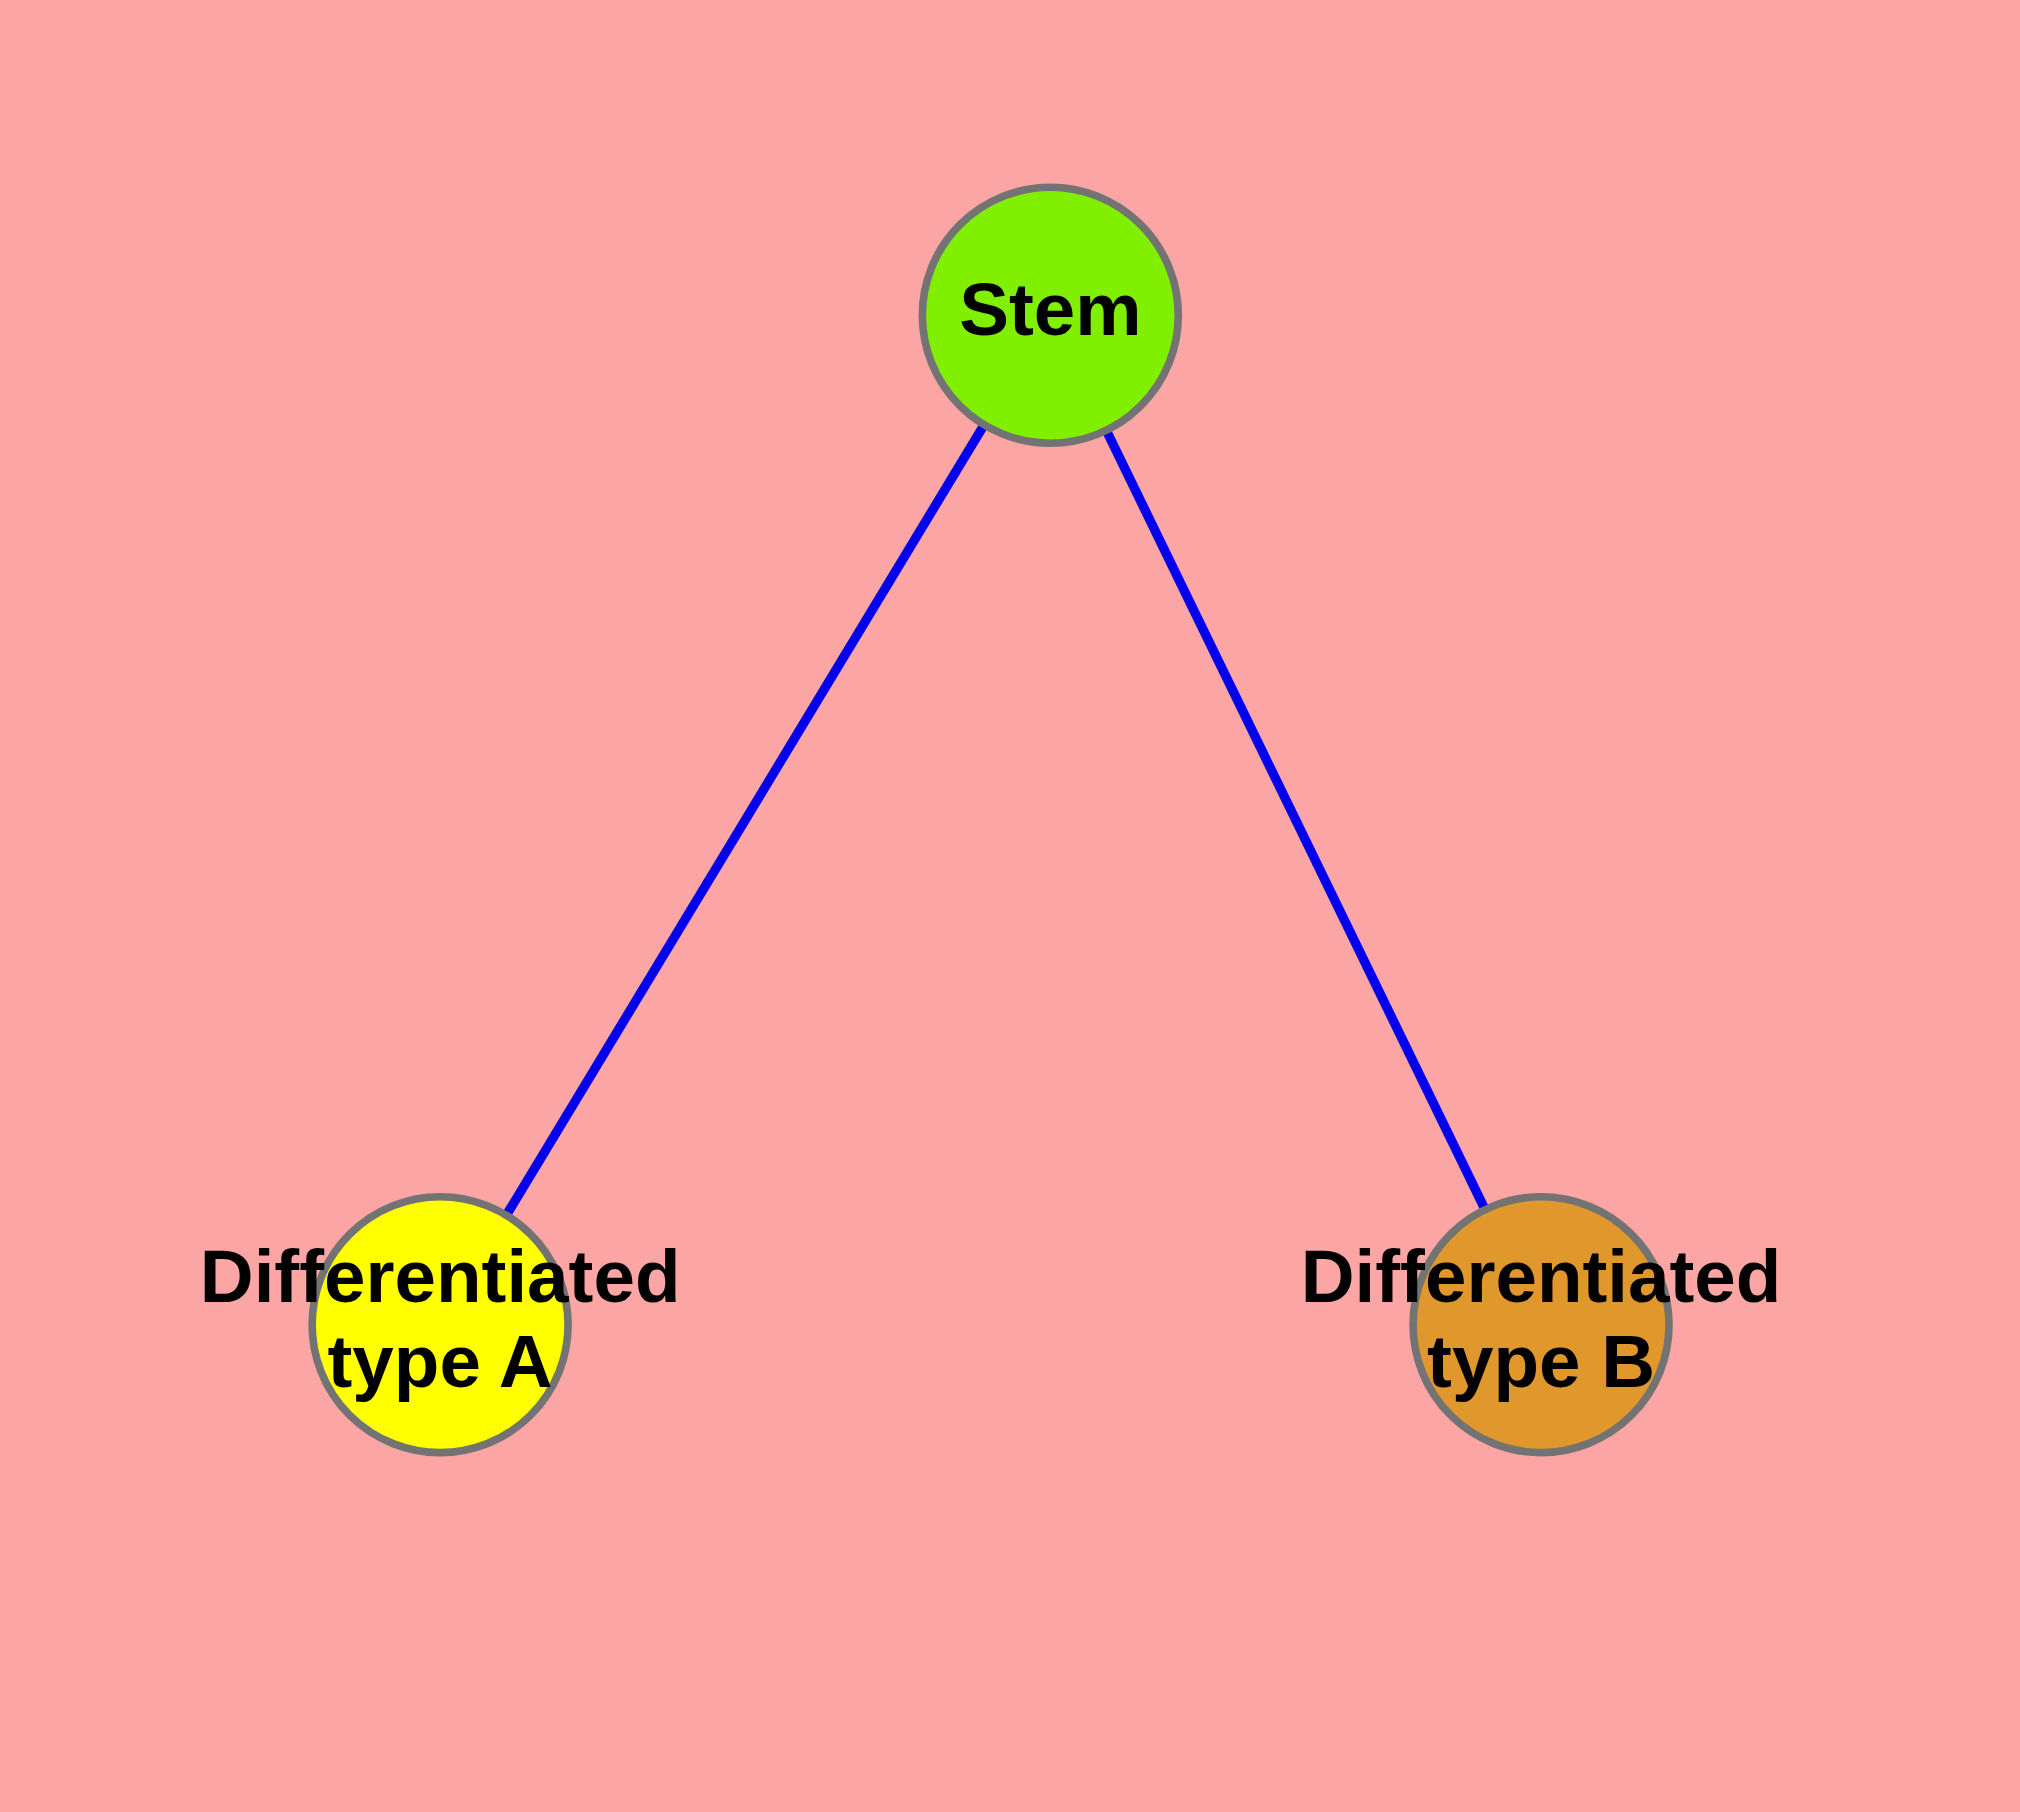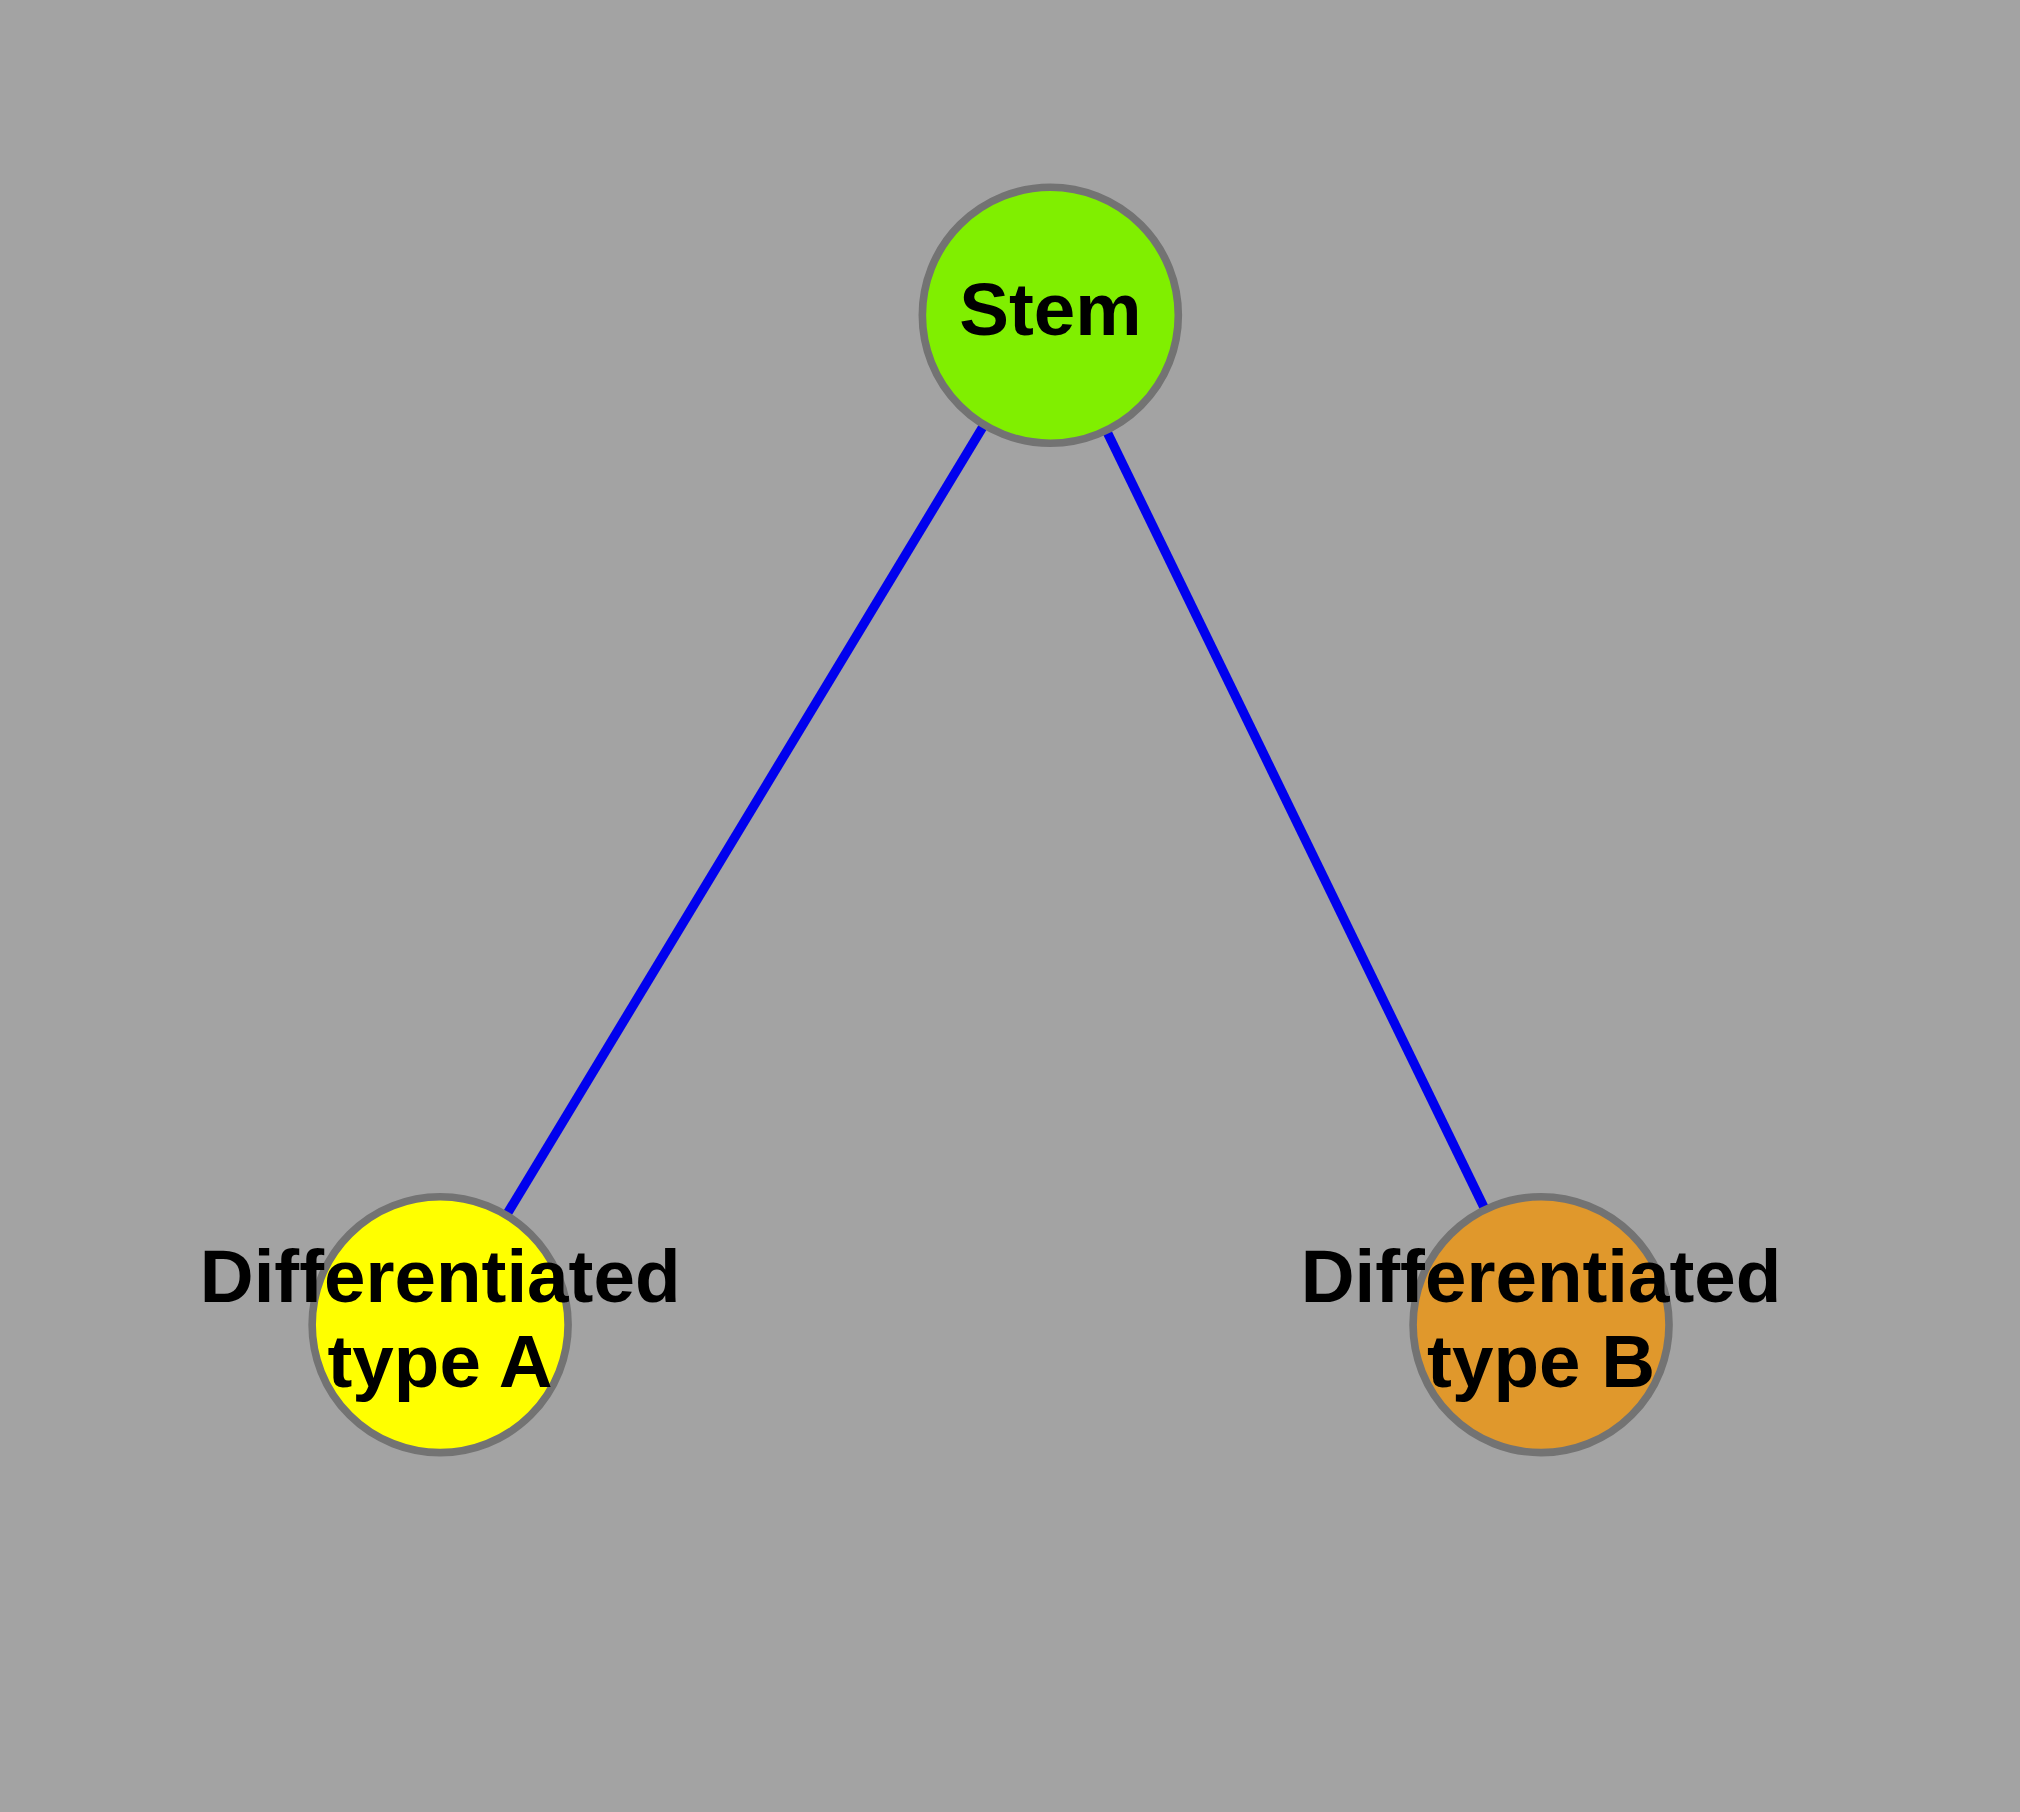--- a/index.html
+++ b/index.html
@@ -36,21 +36,21 @@
     text-anchor: middle;
     dominant-baseline: middle;
   }
   .edge-line {
     stroke-linecap: butt;
   }
 </style>
 </head>
 <body>
 
-<div id="canvas" style="width: 2021px; height: 1812px; background: #a3a3a3;">
+<div id="canvas" style="width: 2021px; height: 1812px; background: #fca5a5;">
   <svg id="graph-svg" viewBox="0 0 2384 2138" xmlns="http://www.w3.org/2000/svg">
     <g id="edges-layer">
         <line x1="1239" y1="372" x2="519" y2="1563" stroke="#0000ee" stroke-width="11" class="edge-line"></line>
         <line x1="1239" y1="372" x2="1818" y2="1563" stroke="#0000ee" stroke-width="11" class="edge-line"></line>
       </g>
     <g id="nodes-layer">
         <g class="node-group">
           <circle cx="1239" cy="372" r="151" fill="#80ef00" class="node-circle" stroke="#737373" stroke-width="9"></circle>
           <text x="1239" y="372" class="node-label" font-size="88" fill="#000000">Stem</text>
         </g>

